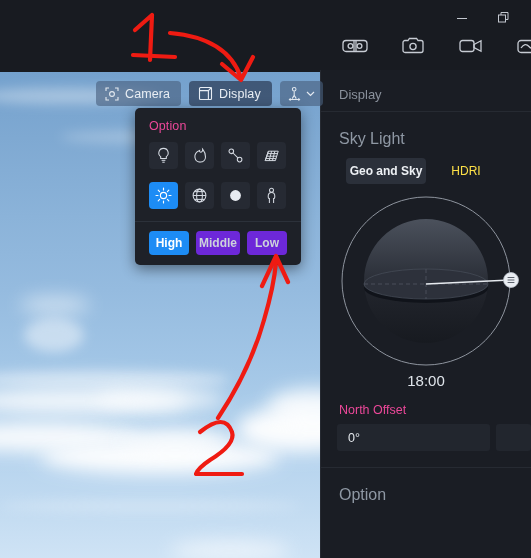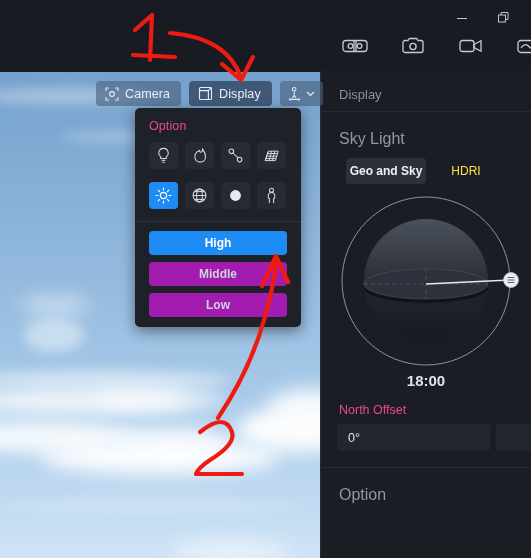--- a/index.html
+++ b/index.html
@@ -72,24 +72,24 @@
     color: #ec4899; font-size: 12.5px; margin-bottom: 9px; letter-spacing: .1px;
   }
   .icon-row { display: flex; gap: 7px; }
   .icon-cell {
     width: 29px; height: 27px; border-radius: 4px;
     background: #262a33;
     display: flex; align-items: center; justify-content: center;
   }
   .icon-cell.sel { background: #1d8cf5; }
   .panel-div { height: 1px; background: #2c313a; margin: 8px 0 0 0; }
-  .seg-row { display: flex; gap: 7px; flex-direction: column; }
+  .seg-row { display: flex; gap: 7px; }
   .seg {
     height: 24px; min-width: 40px; padding: 0 11px;
-    border-radius: 4px; background: #a21caf;
+    border-radius: 4px; background: #6d28d9;
     display: flex; align-items: center; justify-content: center;
     color: #cdd3db; font-size: 12px; font-weight: bold;
   }
   .seg.sel { background: #1d8cf5; color: #fff; }
 
   
   .rightpanel {
     position: absolute; left: 320px; top: 70px; width: 211px; height: 488px;
     background: #1a1d24;
     border-left: 1px solid #262a32;
@@ -107,21 +107,21 @@
   .seg2 {
     flex: 1; height: 26px; border-radius: 4px;
     display: flex; align-items: center; justify-content: center;
     font-size: 12px; color: #fde047;
   }
   .seg2.sel { background: #2b303a; color: #edf0f4; font-weight: bold; }
 
   
   .dome-wrap { position: relative; height: 180px; margin-top: 6px; }
   .time-val {
-    text-align: center; color: #dfe4ea; font-size: 15px; font-weight: bold;
+    text-align: center; color: #dfe4ea; font-size: 15px; font-weight: normal;
     margin-top: 2px;
   }
   .field-label { color: #ec4899; font-size: 12.5px; padding: 14px 0 7px 18px; }
   .field-row { display: flex; gap: 6px; padding: 0 0 0 16px; }
   .field {
     height: 27px; background: #22262e; border-radius: 3px;
     display: flex; align-items: center; padding: 0 11px;
     color: #e3e7ec; font-size: 12.5px;
   }
   .field.main { width: 182px; }

